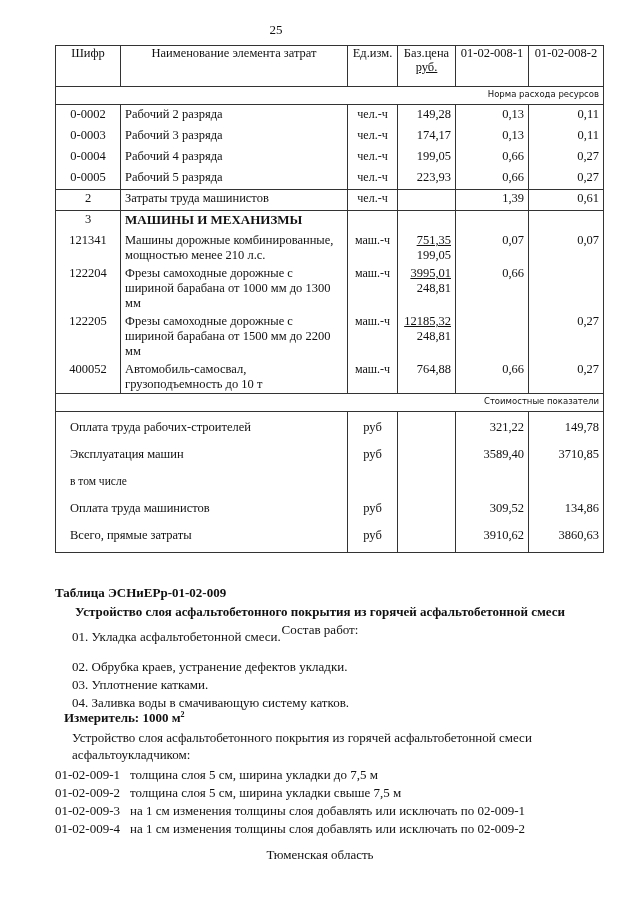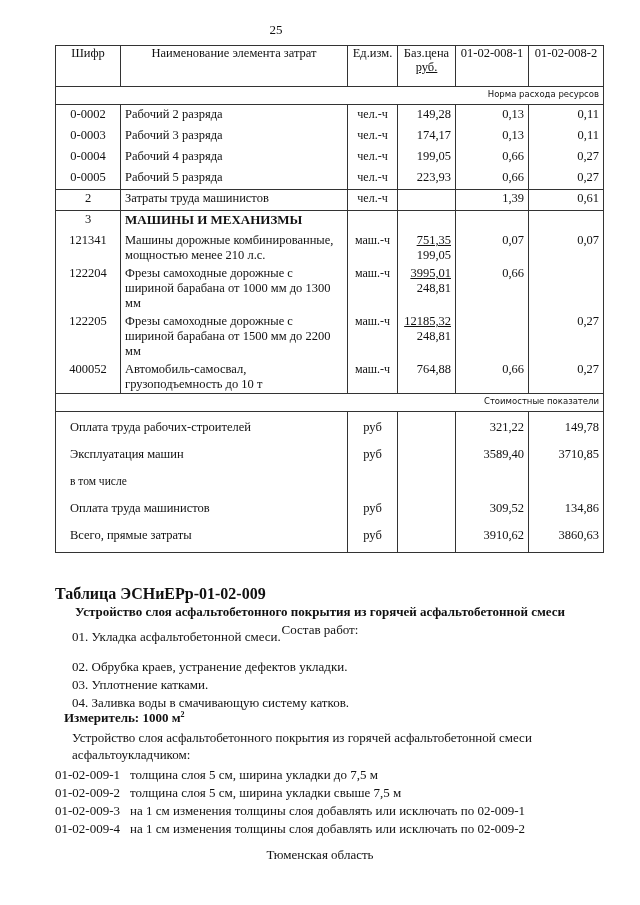--- a/index.html
+++ b/index.html
@@ -39,21 +39,21 @@
   .bold { font-weight: bold; }
 
   tr.cost td { border-left: 1px solid #333; border-right: 1px solid #333; height: 19px; padding-top: 8px; }
   tr.cost td.name { padding-left: 14px; }
   tr.cost td.unit { text-align: center; }
   tr.cost td.num { text-align: right; }
   tr.cost td.label-span { border-right: 1px solid #333; }
   tr.last td { border-bottom: 1px solid #333; height: 24px; }
 
   .sec2 { position: absolute; left: 0; top: 585px; width: 640px; }
-  .tbl-title { position: absolute; left: 55px; top: 0; font-weight: bold; font-size: 16px; }
+  .tbl-title { position: absolute; left: 55px; top: 0; font-weight: bold; font-size: 13px; }
   .tbl-sub { position: absolute; left: 0; width: 640px; top: 19px; text-align: center; font-weight: bold; font-size: 13px; }
   .tbl-comp { position: absolute; left: 0; width: 640px; top: 37px; text-align: center; font-size: 13px; }
   .work-item { position: absolute; left: 72px; font-size: 13px; }
   .meter { position: absolute; left: 64px; top: 125px; font-weight: bold; font-size: 13px; }
   .meter sup { font-size: 8px; }
   .desc { position: absolute; left: 72px; top: 144px; width: 500px; font-size: 13px; line-height: 17px; }
   .var-row { position: absolute; left: 55px; font-size: 13px; white-space: nowrap; }
   .var-code { display: inline-block; width: 75px; }
   .footer { position: absolute; top: 847px; left: 0; width: 640px; text-align: center; font-size: 13px; }
 </style>

